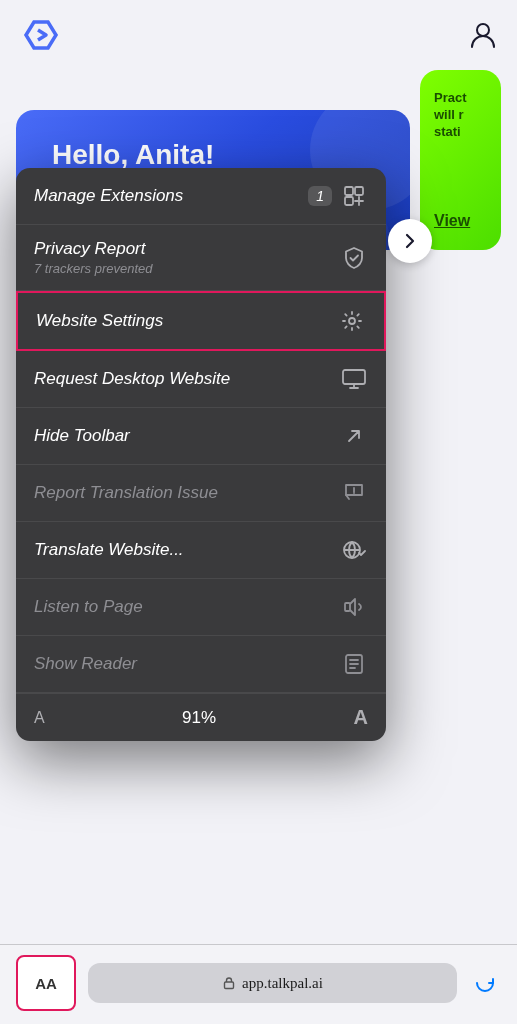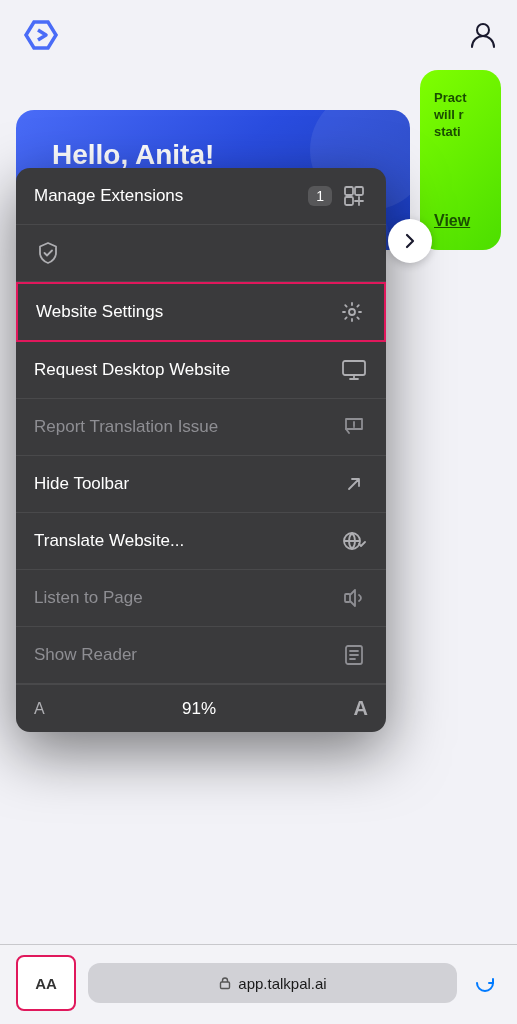--- a/index.html
+++ b/index.html
@@ -185,20 +185,21 @@
     }
 
     .menu-item {
       display: flex;
       align-items: center;
       justify-content: space-between;
       padding: 14px 18px;
       border-bottom: 1px solid rgba(255,255,255,0.08);
       cursor: pointer;
       min-height: 54px;
+      font-style: italic;
     }
 
     .menu-item:last-child {
       border-bottom: none;
     }
 
     .menu-item-left {
       display: flex;
       flex-direction: column;
       gap: 2px;
@@ -365,20 +366,24 @@
             <rect x="2" y="2" width="8" height="8" rx="1.5" stroke="#aeaeb2" stroke-width="1.8"></rect>
             <rect x="12" y="2" width="8" height="8" rx="1.5" stroke="#aeaeb2" stroke-width="1.8"></rect>
             <rect x="2" y="12" width="8" height="8" rx="1.5" stroke="#aeaeb2" stroke-width="1.8"></rect>
             <path d="M16 12v8M12 16h8" stroke="#aeaeb2" stroke-width="1.8" stroke-linecap="round"></path>
           </svg>
         </div>
       </div>
     </div>
 
     <div class="menu-item">
+      <div class="menu-item-left">
+        <span class="menu-item-label">Privacy Report</span>
+        <span class="menu-item-sublabel" style="color: rgb(142, 142, 147); font-size: 13px;">7 trackers prevented</span>
+      </div>
       <div class="menu-item-icon">
         <svg width="22" height="24" viewBox="0 0 22 24" fill="none">
           <path d="M11 2L3 5.5V12c0 4.5 3.5 8.5 8 10 4.5-1.5 8-5.5 8-10V5.5L11 2z" stroke="#aeaeb2" stroke-width="1.8" stroke-linejoin="round"></path>
           <path d="M7.5 12l2.5 2.5 5-5" stroke="#aeaeb2" stroke-width="1.8" stroke-linecap="round" stroke-linejoin="round"></path>
         </svg>
       </div>
     </div>
 
     <div class="menu-item website-settings-item" style="border: 2.5px solid #e0185c;">
       <div class="menu-item-left">
@@ -393,50 +398,50 @@
     </div>
 
     <div class="menu-item">
       <div class="menu-item-left">
         <span class="menu-item-label">Request Desktop Website</span>
       </div>
       <div class="menu-item-icon">
         <svg width="24" height="20" viewBox="0 0 24 20" fill="none">
           <rect x="1" y="1" width="22" height="14" rx="2" stroke="#aeaeb2" stroke-width="1.8"></rect>
           <path d="M8 19h8M12 15v4" stroke="#aeaeb2" stroke-width="1.8" stroke-linecap="round"></path>
+        </svg>
+      </div>
+    </div>
+
+    <div class="menu-item">
+      <div class="menu-item-left">
+        <span class="menu-item-label">Hide Toolbar</span>
+      </div>
+      <div class="menu-item-icon">
+        <svg width="22" height="22" viewBox="0 0 22 22" fill="none">
+          <path d="M6 16L16 6M16 6H9M16 6v7" stroke="#aeaeb2" stroke-width="1.8" stroke-linecap="round" stroke-linejoin="round"></path>
         </svg>
       </div>
     </div>
 
     <div class="menu-item">
       <div class="menu-item-left">
         <span class="menu-item-label muted">Report Translation Issue</span>
       </div>
       <div class="menu-item-icon">
         <svg width="22" height="22" viewBox="0 0 22 22" fill="none">
           <path d="M3 3h16v10H3V3z" stroke="#8e8e93" stroke-width="1.8" stroke-linejoin="round"></path>
           <path d="M3 13l3 4" stroke="#8e8e93" stroke-width="1.8" stroke-linecap="round"></path>
           <path d="M11 6v4M11 11h.01" stroke="#8e8e93" stroke-width="1.8" stroke-linecap="round"></path>
         </svg>
       </div>
     </div>
 
     <div class="menu-item">
       <div class="menu-item-left">
-        <span class="menu-item-label">Hide Toolbar</span>
-      </div>
-      <div class="menu-item-icon">
-        <svg width="22" height="22" viewBox="0 0 22 22" fill="none">
-          <path d="M6 16L16 6M16 6H9M16 6v7" stroke="#aeaeb2" stroke-width="1.8" stroke-linecap="round" stroke-linejoin="round"></path>
-        </svg>
-      </div>
-    </div>
-
-    <div class="menu-item">
-      <div class="menu-item-left">
         <span class="menu-item-label">Translate Website...</span>
       </div>
       <div class="menu-item-icon">
         <svg width="24" height="22" viewBox="0 0 24 22" fill="none">
           <circle cx="10" cy="11" r="8" stroke="#aeaeb2" stroke-width="1.8"></circle>
           <path d="M10 3c-2 2-3 5-3 8s1 6 3 8M10 3c2 2 3 5 3 8s-1 6-3 8M2 11h16" stroke="#aeaeb2" stroke-width="1.8"></path>
           <path d="M17 14l2 2 4-4" stroke="#aeaeb2" stroke-width="1.8" stroke-linecap="round" stroke-linejoin="round"></path>
         </svg>
       </div>
     </div>
@@ -483,21 +488,21 @@
 <div class="safari-bottom-nav">
   <div class="safari-nav-row-top">
     <div class="bottom-aa-btn">
       <span>AA</span>
     </div>
     <div class="url-bar">
       <svg width="14" height="14" viewBox="0 0 14 14" fill="none">
         <rect x="2.5" y="6" width="9" height="6.5" rx="1.2" stroke="#555" stroke-width="1.4"></rect>
         <path d="M4.5 6V4.5a2.5 2.5 0 015 0V6" stroke="#555" stroke-width="1.4"></path>
       </svg>
-      <span style="font-size:15px;color:#1a1a1a;">app.talkpal.ai</span>
+      <span style="font-size:15px;color:#1a1a1a;font-family:Liberation Serif, serif;">app.talkpal.ai</span>
     </div>
     <div class="reload-btn">
       <svg width="22" height="22" viewBox="0 0 22 22" fill="none">
         <path d="M19 11A8 8 0 113 11" stroke="#007aff" stroke-width="2" stroke-linecap="round"></path>
         <path d="M19 7v4h-4" stroke="#007aff" stroke-width="2" stroke-linecap="round" stroke-linejoin="round"></path>
       </svg>
     </div>
   </div>
   <div style="display:flex;align-items:center;justify-content:space-around;padding: 2px 20px 0;">
     <div class="safari-btn disabled">

